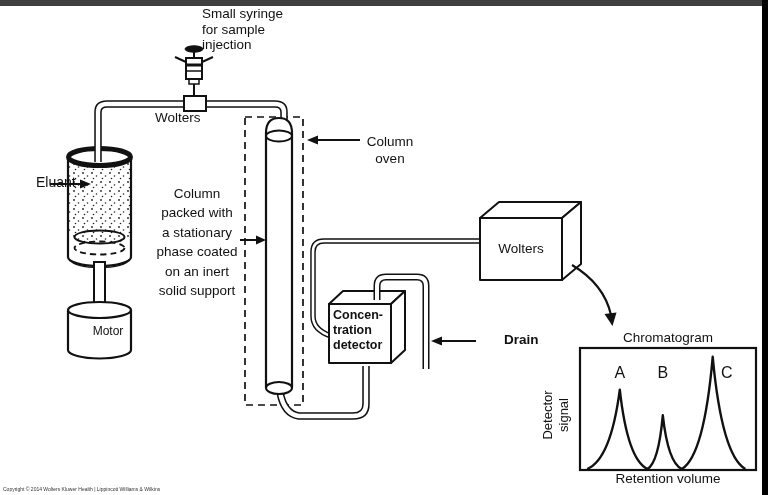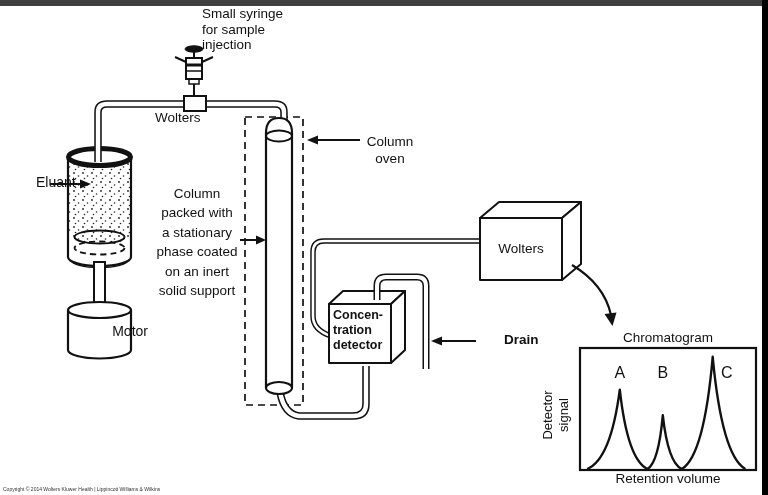--- a/index.html
+++ b/index.html
@@ -6,21 +6,21 @@
   #stage{position:relative;width:768px;height:495px;background:#ffffff;overflow:hidden;
          font-family:"Liberation Sans",sans-serif;color:#111;}
   #topbar{position:absolute;left:0;top:0;width:768px;height:6px;background:#3f3f3f;}
   #rightbar{position:absolute;left:762px;top:0;width:6px;height:495px;background:#000;}
   svg{position:absolute;left:0;top:0;}
   .lbl{position:absolute;white-space:pre-line;line-height:15.5px;font-size:13.5px;color:#111;}
   .ctr{text-align:center;}
   #syringe-label{left:202px;top:6px;}
   #septum-label{left:155px;top:110px;}
   #eluant-label{left:4px;top:175px;font-size:14px;margin-left:32px;}
-  #motor-label{left:68px;top:324px;width:80px;font-size:14px;text-align:right;}
+  #motor-label{left:68px;top:324px;width:80px;font-size:12px;}
   #packed-label{left:128px;top:184px;width:138px;line-height:19.4px;}
   #oven-label{left:352px;top:133px;width:76px;line-height:17px;}
   #electrical-label{left:340px;top:201px;width:104px;line-height:16.5px;}
   #recorder-label{left:480px;top:241px;width:82px;font-size:13.5px;}
   #detector-label{left:333px;top:308px;line-height:14.8px;font-size:12.5px;font-weight:bold;}
   #drain-label{left:504px;top:332px;font-weight:bold;}
   #chrom-title{left:580px;top:330px;width:176px;}
   #retention-label{left:580px;top:471px;width:176px;}
   #signal-label{left:521px;top:399px;width:70px;line-height:16px;font-size:13px;
                 transform:rotate(-90deg);white-space:normal;}

